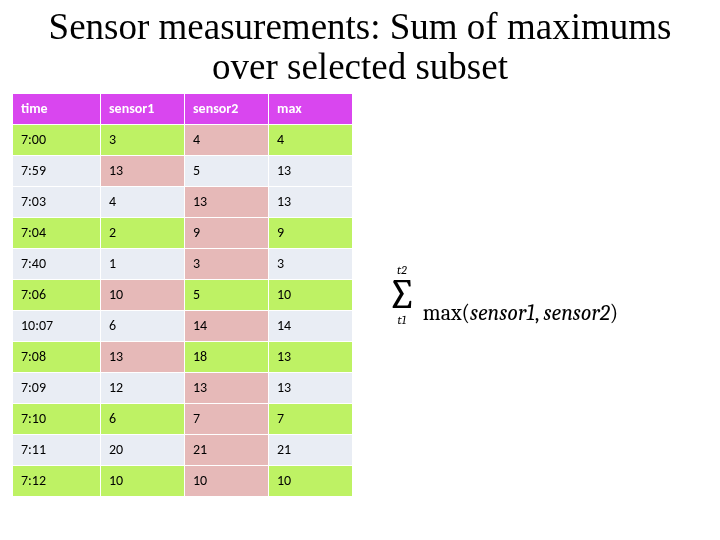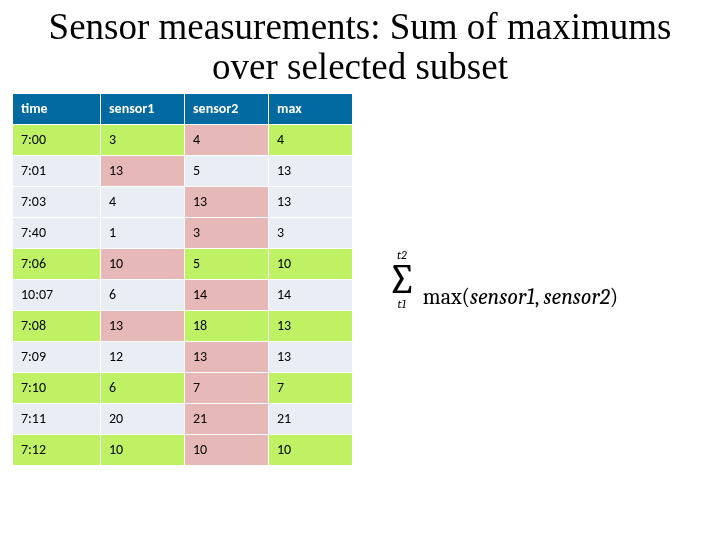--- a/index.html
+++ b/index.html
@@ -40,21 +40,21 @@
   table.data th, table.data td {
     border: 1px solid #fff;
     padding: 5px 8px 5px 8px;
     text-align: left;
     font-size: 14px;
     line-height: 1.1;
     height: 20px;
     box-sizing: content-box;
   }
   table.data th {
-    background: #0369a1;
+    background: #d946ef;
     color: #fff;
     font-weight: 700;
   }
   table.data col.c-time { width: 88px; }
   table.data col.c-s1   { width: 84px; }
   table.data col.c-s2   { width: 84px; }
   table.data col.c-max  { width: 84px; }
   tr.band-a td { background: #bef264; }
   tr.band-b td { background: #e9edf4; }
   td.hl { background: #e6b9b8 !important; }
@@ -116,30 +116,36 @@
         </tr>
       </thead>
       <tbody>
           <tr class="band-a">
             <td>7:00</td>
             <td>3</td>
             <td class="hl">4</td>
             <td>4</td>
           </tr>
           <tr class="band-b">
-            <td>7:01</td>
+            <td>7:59</td>
             <td class="hl">13</td>
             <td>5</td>
             <td>13</td>
           </tr>
           <tr class="band-b">
             <td>7:03</td>
             <td>4</td>
             <td class="hl">13</td>
             <td>13</td>
+          </tr>
+          <tr class="band-a">
+            <td>7:04</td>
+            <td>2</td>
+            <td class="hl">9</td>
+            <td>9</td>
           </tr>
           <tr class="band-b">
             <td>7:40</td>
             <td>1</td>
             <td class="hl">3</td>
             <td>3</td>
           </tr>
           <tr class="band-a">
             <td>7:06</td>
             <td class="hl">10</td>

